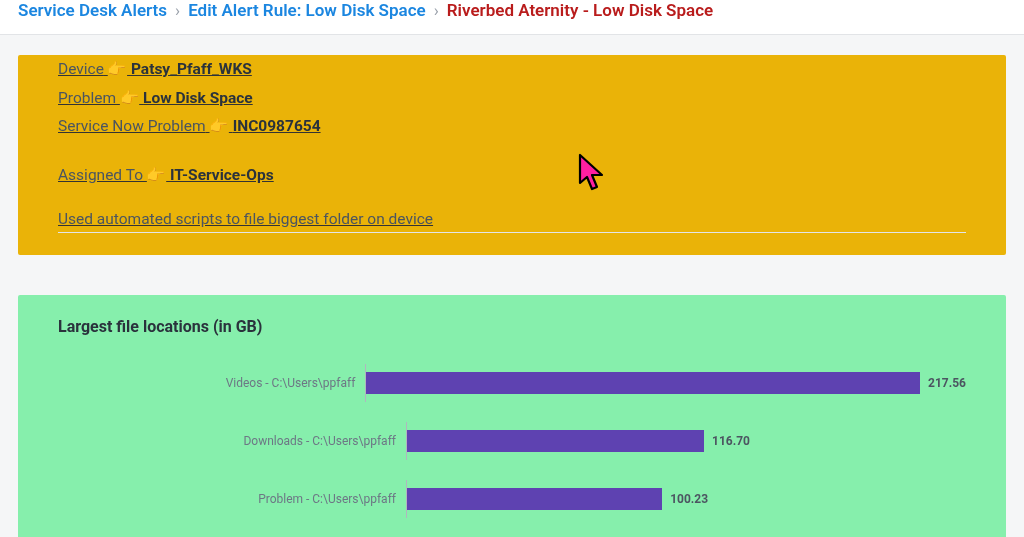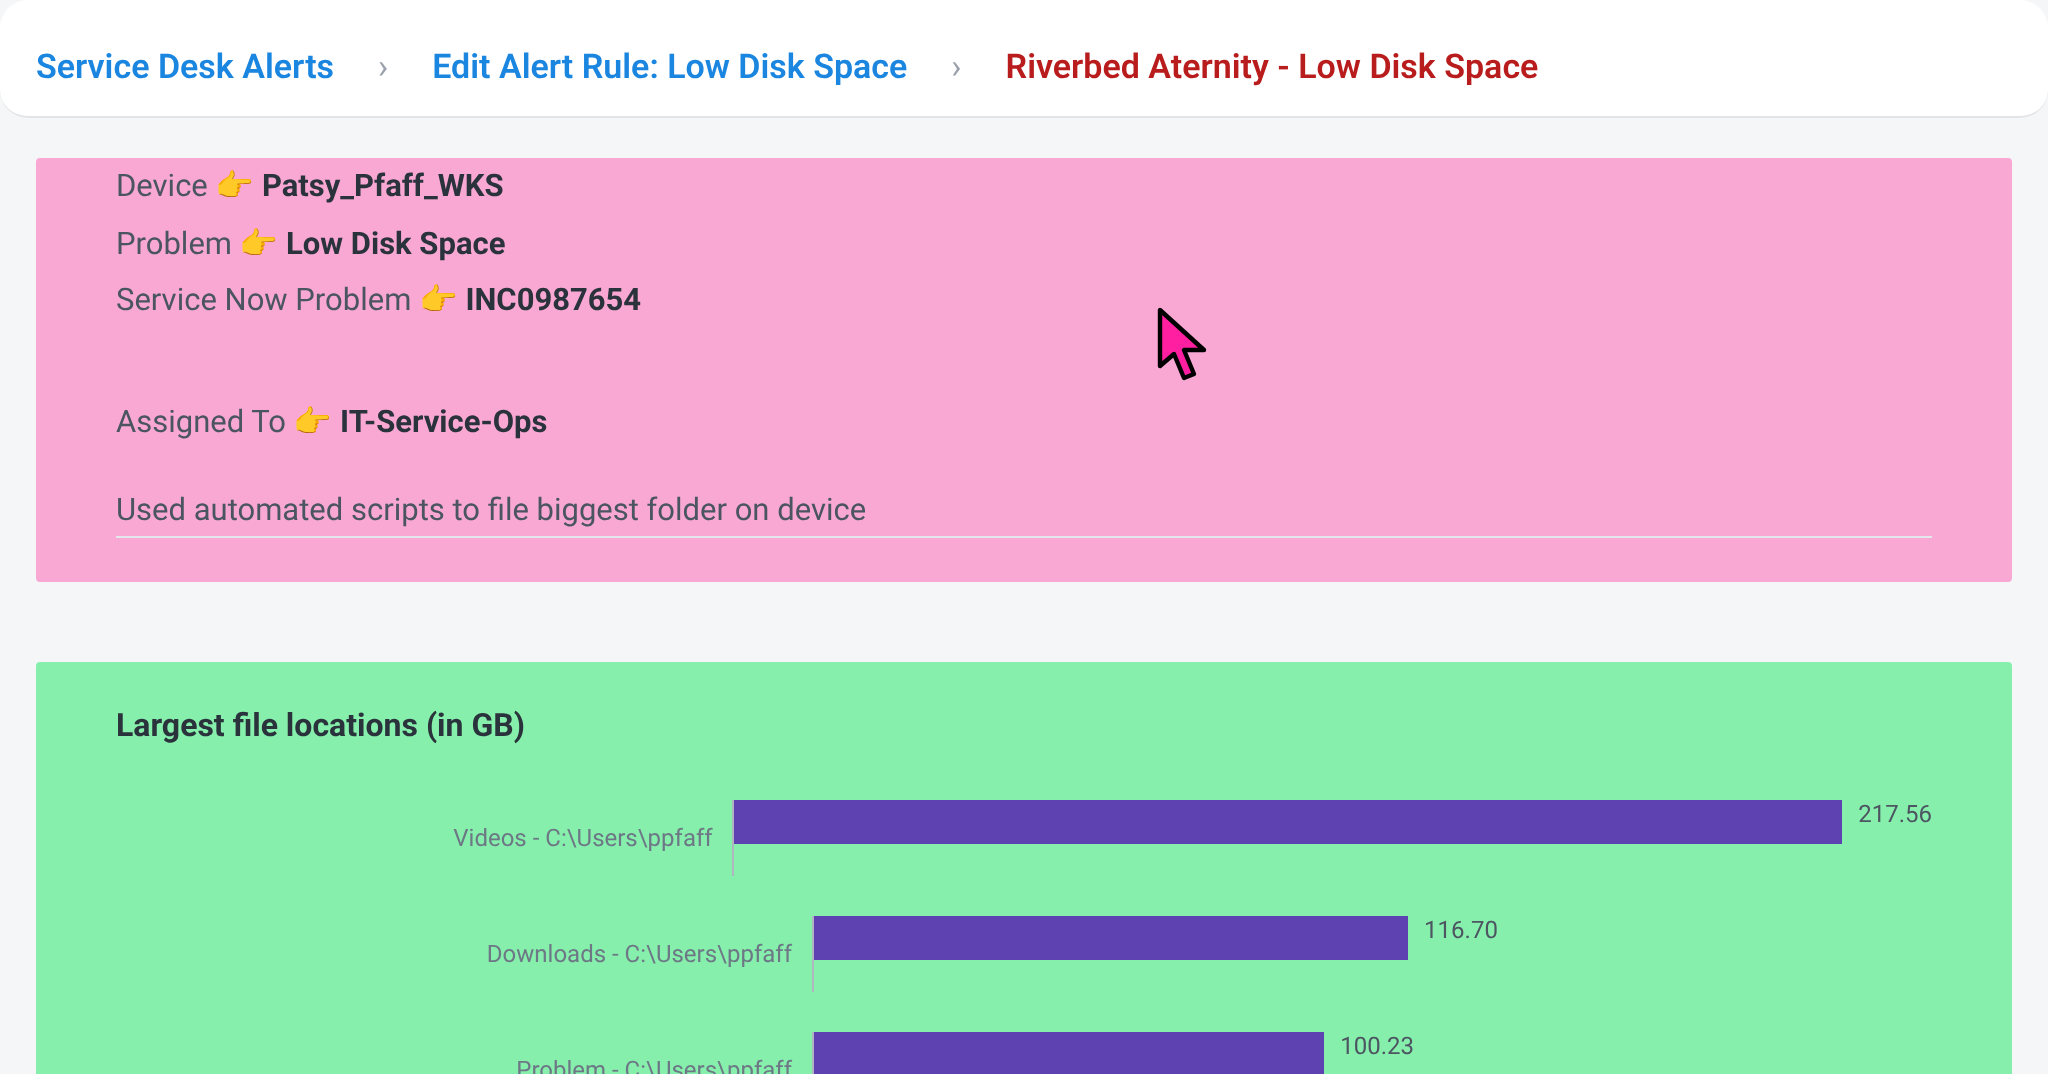--- a/index.html
+++ b/index.html
@@ -8,47 +8,47 @@
       background: #f5f6f7;
       color: #333;
       width: 1024px;
       height: 537px;
       overflow: hidden;
       position: relative;
     }
     .breadcrumb-bar {
       background: #fff;
       border-bottom: 1px solid #e2e4e7;
-      padding: 24px 18px 14px 18px;
+      padding: 0 18px 14px 18px;
       display: flex;
       align-items: center;
-      gap: 22px;
+      gap: 8px;
       font-size: 17px;
       font-weight: 600;
-      border-radius: 14px;
     }
     .breadcrumb-link { color: #1b86e0; cursor: pointer; }
     .breadcrumb-sep { color: #9aa1ab; font-weight: 400; }
     .breadcrumb-current { color: #b91c1c; }
     .content {
       padding: 20px 18px 0 18px;
     }
     .details-card {
-      background: #f9a8d4;
+      background: #eab308;
       border-radius: 2px;
       padding: 0px 40px 22px 40px;
       margin-bottom: 40px;
+      text-decoration: underline;
     }
     .detail-line {
       font-size: 15.5px;
       color: #4b5560;
       line-height: 1.85;
     }
     .detail-line strong { color: #2a323c; font-weight: 700; }
-    .assigned { margin-top: 32px; }
+    .assigned { margin-top: 20px; }
     .note {
       margin-top: 20px;
       padding-bottom: 4px;
       font-size: 15.5px;
       color: #4b5560;
     }
     .divider {
       border-top: 1px solid #e3e6ea;
     }
     .chart-card {
@@ -80,20 +80,22 @@
       color: #6d7785;
       padding-right: 10px;
       white-space: nowrap;
     }
     .bar-track {
       position: relative;
       flex: 1;
       border-left: 1px solid #b0b6bf;
       height: 38px;
       display: flex;
+      align-items: center;
+      font-weight: bold;
     }
     .bar-fill {
       height: 22px;
       background: #5e42b1;
     }
     .bar-value {
       font-size: 12px;
       color: #4c5561;
       margin-left: 8px;
     }

